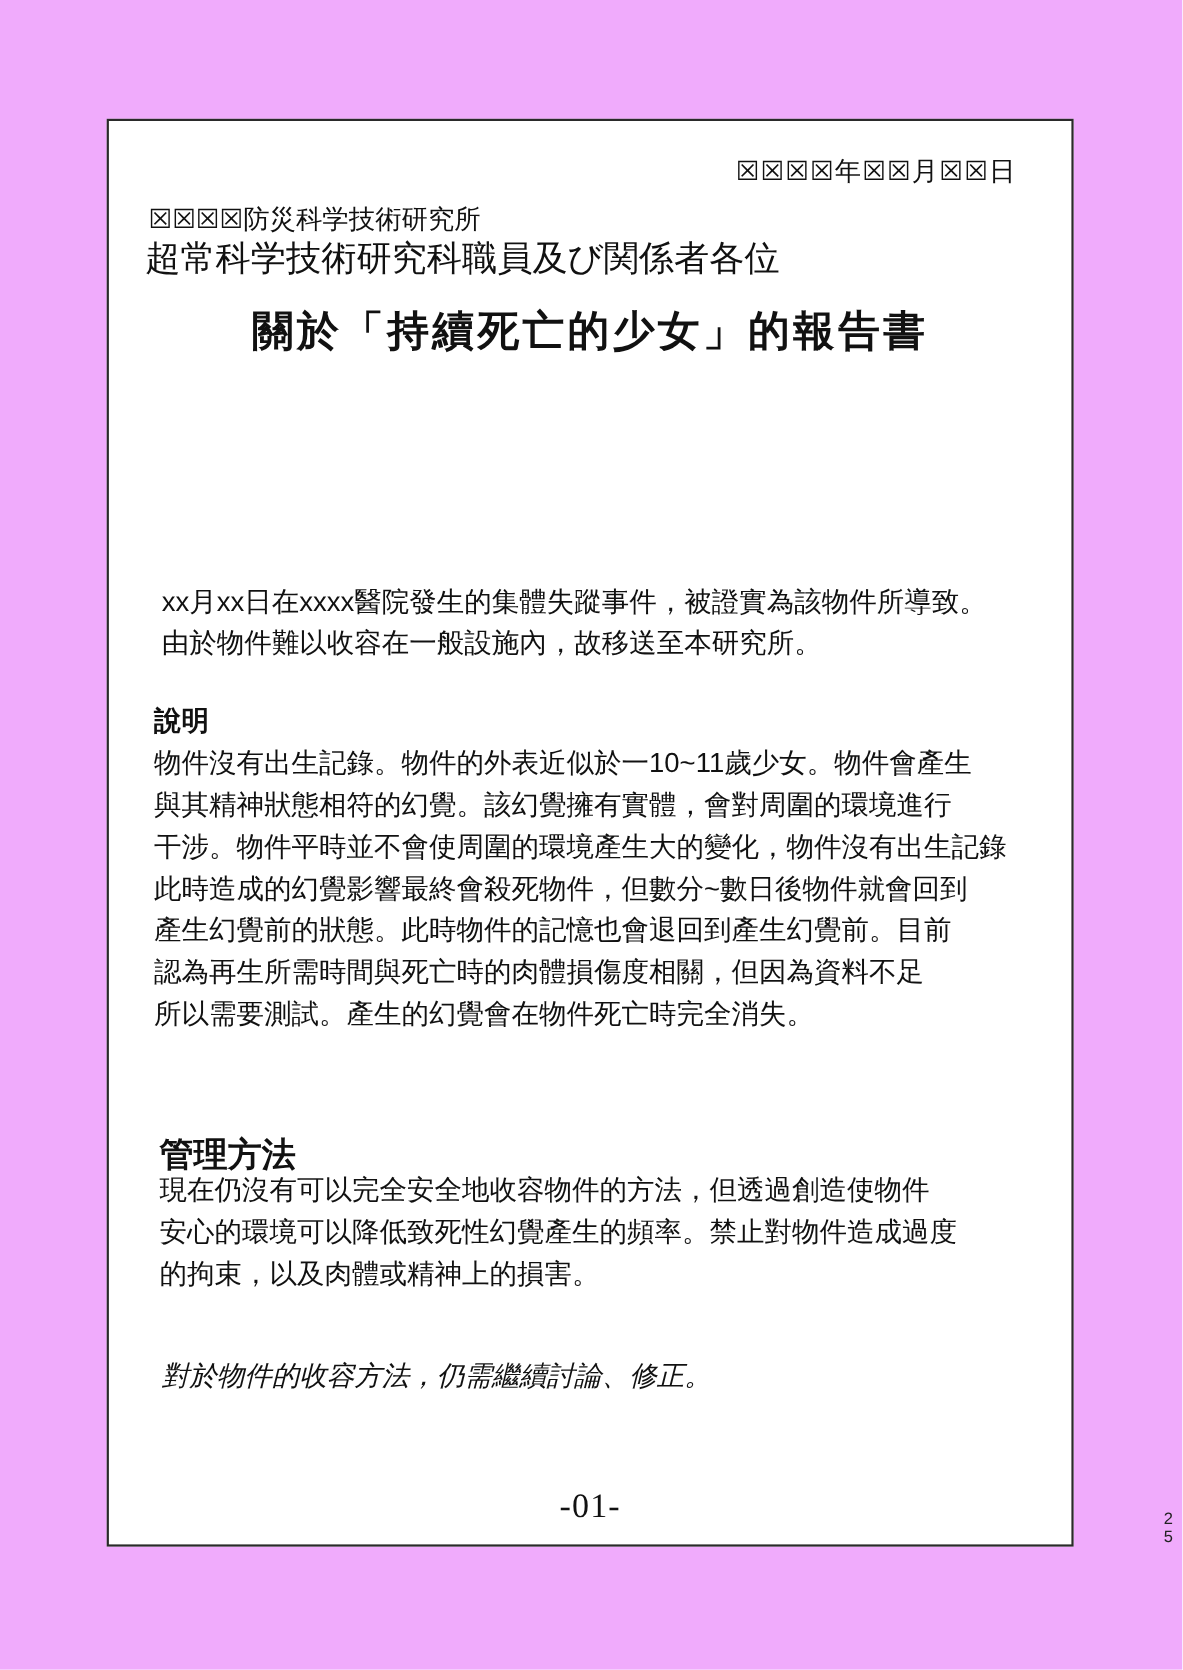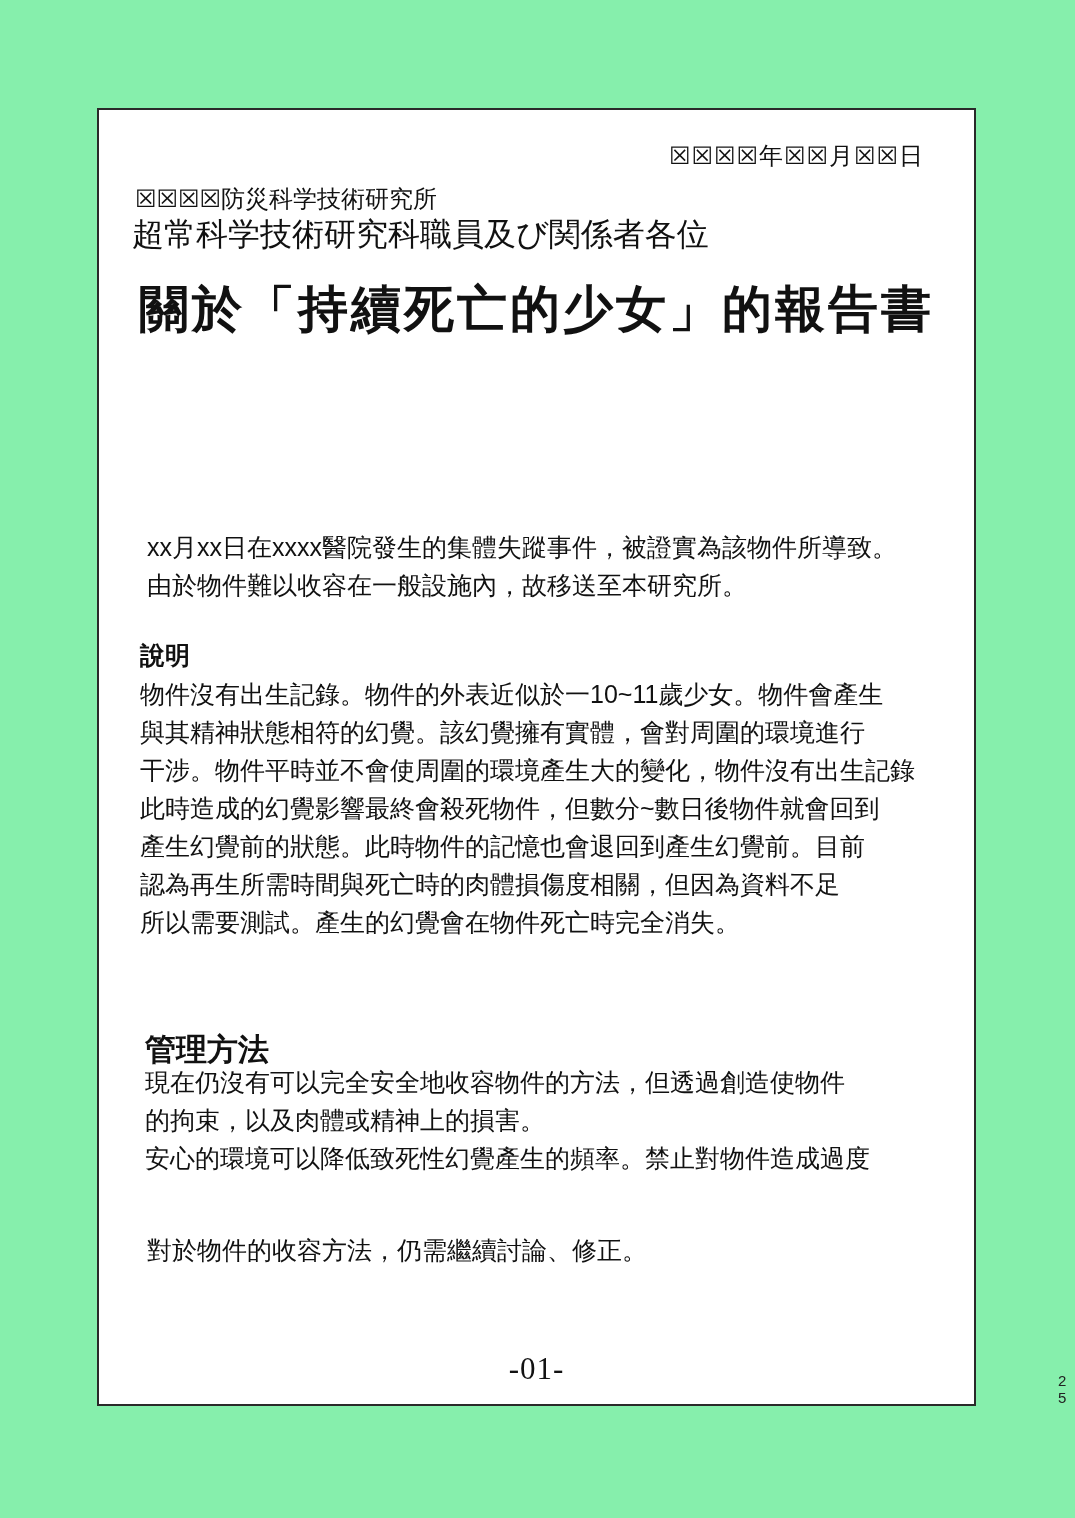--- a/index.html
+++ b/index.html
@@ -4,21 +4,21 @@
 <style>
   html, body {
     margin: 0;
     padding: 0;
     background: #ffffff;
   }
   .page {
     position: relative;
     width: 1075px;
     height: 1518px;
-    background: #86efac;
+    background: #f0abfc;
     overflow: hidden;
     font-family: "Liberation Sans", sans-serif;
     color: #111111;
   }
   .frame {
     position: absolute;
     left: 97px;
     top: 108px;
     width: 879px;
     height: 1298px;
@@ -53,21 +53,21 @@
     top: 103px;
     font-size: 32px;
     white-space: nowrap;
   }
   .doc-title {
     position: absolute;
     left: 0;
     top: 166px;
     width: 100%;
     text-align: center;
-    font-size: 50px;
+    font-size: 38px;
     font-weight: bold;
     letter-spacing: 3px;
     white-space: nowrap;
   }
   .doc-subtitle {
     position: absolute;
     left: 0;
     top: 279px;
     width: 100%;
     text-align: center;
@@ -114,20 +114,21 @@
     font-size: 25px;
     line-height: 38px;
     white-space: nowrap;
   }
   .closing-line {
     position: absolute;
     left: 48px;
     top: 1124px;
     font-size: 25px;
     white-space: nowrap;
+    font-style: italic;
   }
   .page-number {
     position: absolute;
     left: 0;
     top: 1241px;
     width: 100%;
     text-align: center;
     font-size: 31px;
     letter-spacing: 1px;
   }
@@ -170,22 +171,22 @@
       <div>此時造成的幻覺影響最終會殺死物件，但數分~數日後物件就會回到</div>
       <div>產生幻覺前的狀態。此時物件的記憶也會退回到產生幻覺前。目前</div>
       <div>認為再生所需時間與死亡時的肉體損傷度相關，但因為資料不足</div>
       <div>所以需要測試。產生的幻覺會在物件死亡時完全消失。</div>
     </div>
 
     <div class="section-2-heading gothic">管理方法</div>
 
     <div class="section-2-body gothic">
       <div>現在仍沒有可以完全安全地收容物件的方法，但透過創造使物件</div>
+      <div>安心的環境可以降低致死性幻覺產生的頻率。禁止對物件造成過度</div>
       <div>的拘束，以及肉體或精神上的損害。</div>
-      <div>安心的環境可以降低致死性幻覺產生的頻率。禁止對物件造成過度</div>
     </div>
 
     <div class="closing-line gothic">對於物件的收容方法，仍需繼續討論、修正。</div>
 
     <div class="page-number serif">-01-</div>
 
   </div>
 
   <div class="corner-number gothic">
     <div>2</div>

